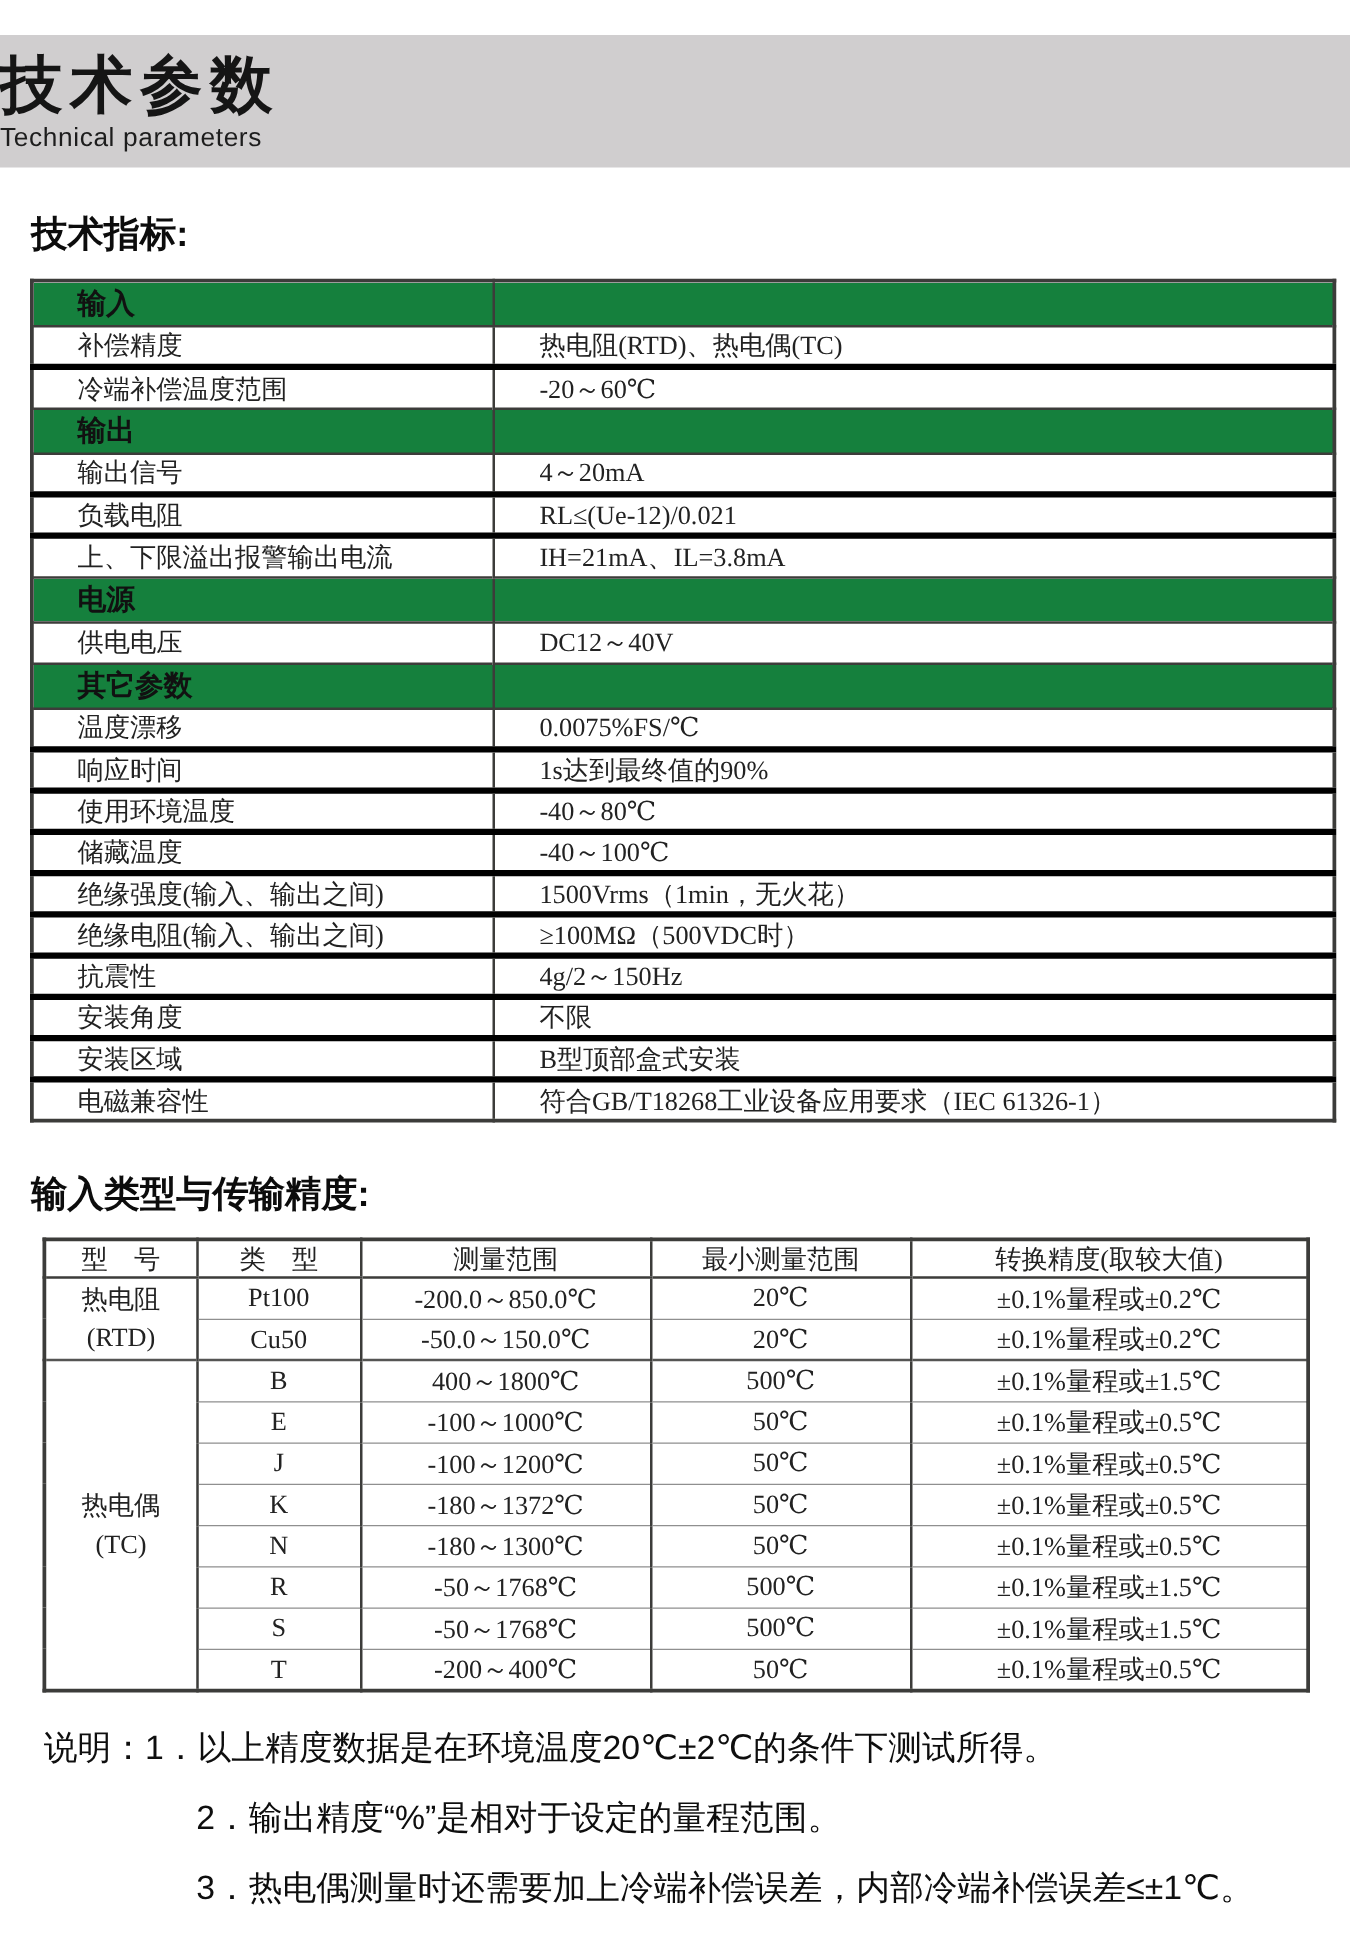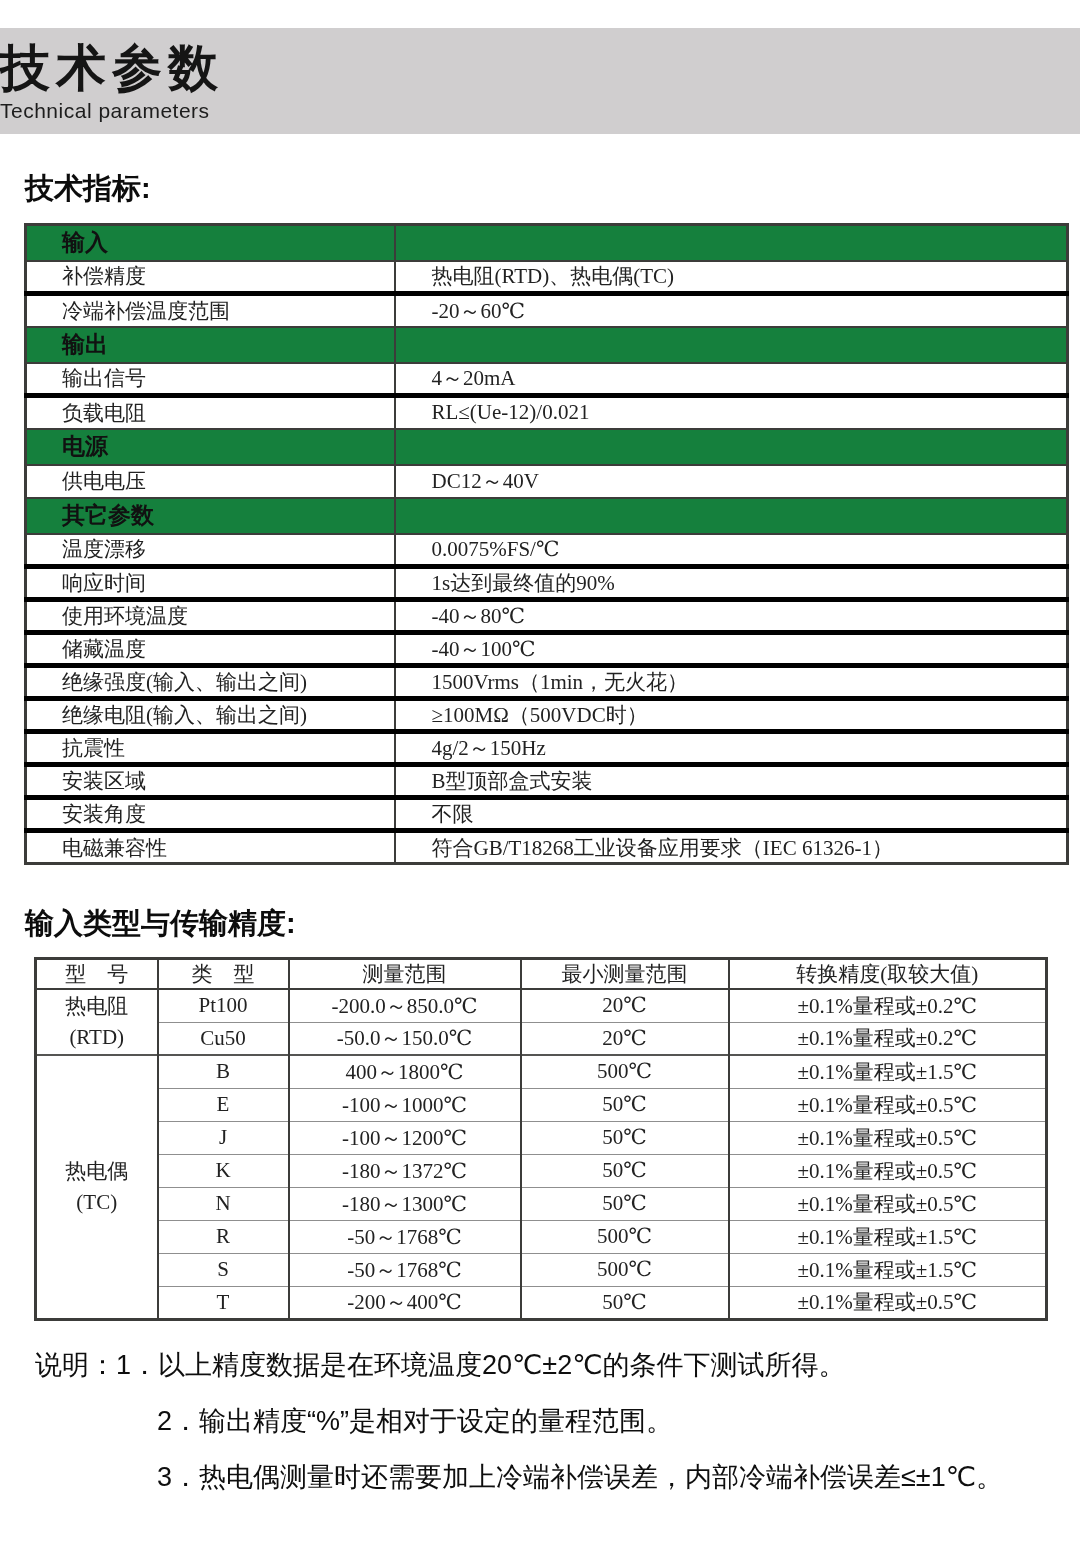--- a/index.html
+++ b/index.html
@@ -148,20 +148,24 @@
         <td class="value-cell"></td>
       </tr>
       <tr class="data">
         <td class="label-cell">输出信号</td>
         <td class="value-cell">4～20mA</td>
       </tr>
       <tr class="data">
         <td class="label-cell">负载电阻</td>
         <td class="value-cell">RL≤(Ue-12)/0.021</td>
       </tr>
+      <tr class="data">
+        <td class="label-cell">上、下限溢出报警输出电流</td>
+        <td class="value-cell">IH=21mA、IL=3.8mA</td>
+      </tr>
       <tr class="section">
         <td class="label-cell">电源</td>
         <td class="value-cell"></td>
       </tr>
       <tr class="data">
         <td class="label-cell">供电电压</td>
         <td class="value-cell">DC12～40V</td>
       </tr>
       <tr class="section">
         <td class="label-cell">其它参数</td>
@@ -189,26 +193,26 @@
       </tr>
       <tr class="data">
         <td class="label-cell">绝缘电阻(输入、输出之间)</td>
         <td class="value-cell">≥100MΩ（500VDC时）</td>
       </tr>
       <tr class="data">
         <td class="label-cell">抗震性</td>
         <td class="value-cell">4g/2～150Hz</td>
       </tr>
       <tr class="data">
+        <td class="label-cell">安装角度</td>
+        <td class="value-cell">不限</td>
+      </tr>
+      <tr class="data">
         <td class="label-cell">安装区域</td>
         <td class="value-cell">B型顶部盒式安装</td>
-      </tr>
-      <tr class="data">
-        <td class="label-cell">安装角度</td>
-        <td class="value-cell">不限</td>
       </tr>
       <tr class="data">
         <td class="label-cell">电磁兼容性</td>
         <td class="value-cell">符合GB/T18268工业设备应用要求（IEC 61326-1）</td>
       </tr>
     </tbody>
 </table>
 
 <h2 class="h-heading" id="acc-heading">输入类型与传输精度:</h2>
 

